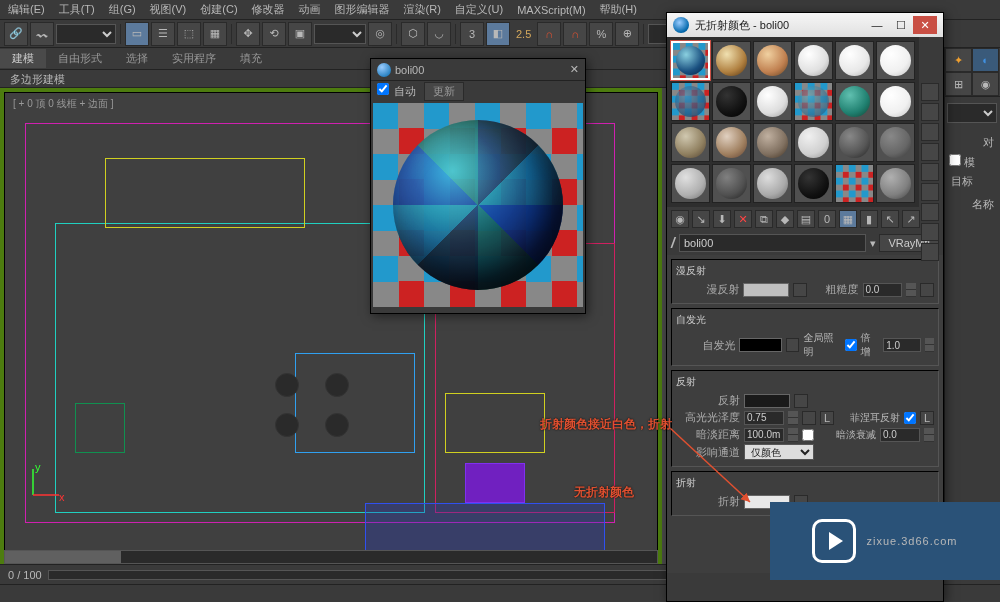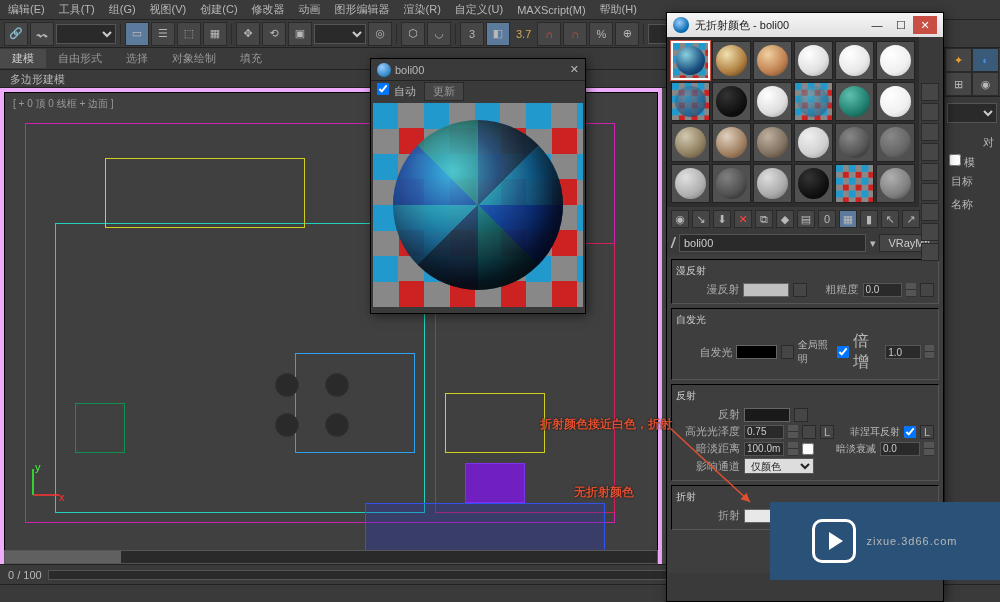--- a/index.html
+++ b/index.html
@@ -17,21 +17,21 @@
 .tool-select { background: #2a2a2a; border: 1px solid #555; color: #ccc; height: 20px; padding: 0 20px; }
 .tool-label { color: #d4a85c; margin: 0 4px; }
 
 
 .ribbon-tabs { background: #3a3a3a; height: 22px; display: flex; align-items: center; border-bottom: 1px solid #222; }
 .ribbon-tab { padding: 2px 12px; color: #999; cursor: pointer; }
 .ribbon-tab.active { background: #4a4a4a; color: #ccc; }
 
 
 .main-area { display: flex; height: 500px; }
-.viewport-panel { position: relative; background: #f0abfc; text-decoration: underline; }
+.viewport-panel { position: relative; background: #4d7c0f; text-decoration: underline; }
 .viewport { position: absolute; inset: 4px; border: 1px solid #000; background: #404040; }
 .viewport-label { position: absolute; top: 4px; left: 8px; color: #999; font-size: 10px; }
 
 
 .floorplan { position: absolute; inset: 20px 10px 20px 10px; }
 .fp-rect { position: absolute; border: 1px solid; }
 
 
 .mat-preview-win { position: absolute; top: 58px; left: 370px; width: 216px; height: 256px; background: #3a3a3a; border: 1px solid #000; box-shadow: 2px 2px 10px rgba(0,0,0,0.5); z-index: 50; }
 .mat-preview-title { background: #3a3a3a; height: 22px; display: flex; align-items: center; padding: 0 6px; border-bottom: 1px solid #222; }
@@ -163,37 +163,37 @@
   <div class="tool-btn">⟲</div>
   <div class="tool-btn">▣</div>
   <select class="tool-select" style="width:52px"><option>视图</option></select>
   <div class="tool-btn">◎</div>
   <div class="tool-sep"></div>
   <div class="tool-btn">⬡</div>
   <div class="tool-btn">◡</div>
   <div class="tool-sep"></div>
   <div class="tool-btn">3</div>
   <div class="tool-btn active">◧</div>
-  <span class="tool-label">3.7</span>
+  <span class="tool-label">2.5</span>
   <div class="tool-btn" style="color:#e05030">∩</div>
   <div class="tool-btn" style="color:#e05030">∩</div>
   <div class="tool-btn">%</div>
   <div class="tool-btn">⊕</div>
   <div class="tool-sep"></div>
   <select class="tool-select" style="width:80px"><option>创建选择集</option></select>
   <div class="tool-sep"></div>
   <div class="tool-btn">▮▮</div>
   <div class="tool-btn">≡</div>
 </div>
 
 <div class="ribbon-tabs">
   <div class="ribbon-tab active">建模</div>
   <div class="ribbon-tab">自由形式</div>
   <div class="ribbon-tab">选择</div>
-  <div class="ribbon-tab">对象绘制</div>
+  <div class="ribbon-tab">实用程序</div>
   <div class="ribbon-tab">填充</div>
 </div>
 <div style="background:#3a3a3a;height:18px;padding:2px 10px;border-bottom:1px solid #222">多边形建模</div>
 
 <div class="main-area">
   <div class="viewport-panel" style="width:662px;height:480px;">
     <div class="viewport">
       <div class="viewport-label">[ + 0 顶 0 线框 + 边面 ]</div>
 
       <div class="floorplan">
@@ -387,21 +387,21 @@
     </div>
 
     <div class="rollout-group">
       <div class="rollout-title">自发光</div>
       <div class="param-row">
         <span class="param-label">自发光</span>
         <div class="color-swatch" style="background:#000"></div>
         <div class="map-btn"></div>
         <span style="font-size:10px">全局照明</span>
         <input type="checkbox" class="chk" checked="" style="">
-        <span style="font-size:16px">倍增</span>
+        <span style="font-size:10px">倍增</span>
         <div class="spinner">1.0</div>
         <div class="spinner-btns">
             <div></div>
             <div></div>
           </div>
       </div>
     </div>
 
     <div class="rollout-group">
       <div class="rollout-title">反射</div>
@@ -465,21 +465,21 @@
     <div class="cmd-tab">⊞</div>
     <div class="cmd-tab">◉</div>
   </div>
   <div style="padding:6px 2px;border-top:1px solid #222">
     <select class="tool-select" style="width:50px"><option>标准</option></select>
   </div>
   <div style="padding:4px 2px;font-size:10px">
     <div style="text-align:right;padding:2px 4px">对</div>
     <div style="padding:2px 2px"><input type="checkbox" class="chk" style=""> <span>模</span></div>
     <div style="padding:2px 4px">目标</div>
-    <div style="padding:6px 4px 2px;text-align:left">名称</div>
+    <div style="padding:6px 4px 2px;text-align:right">名称</div>
   </div>
 </div>
 
 <div class="annotation" style="left:540px;top:416px">折射颜色接近白色，折射</div>
 <div class="annotation" style="left:574px;top:484px">无折射颜色</div>
 <svg class="anno-line" style="left:540px;top:420px;width:220px;height:90px">
   <defs>
       <marker id="ah" markerWidth="8" markerHeight="8" refX="6" refY="3" orient="auto">
         <path d="M0,0 L6,3 L0,6 Z" fill="#e05030"></path>
       </marker>

